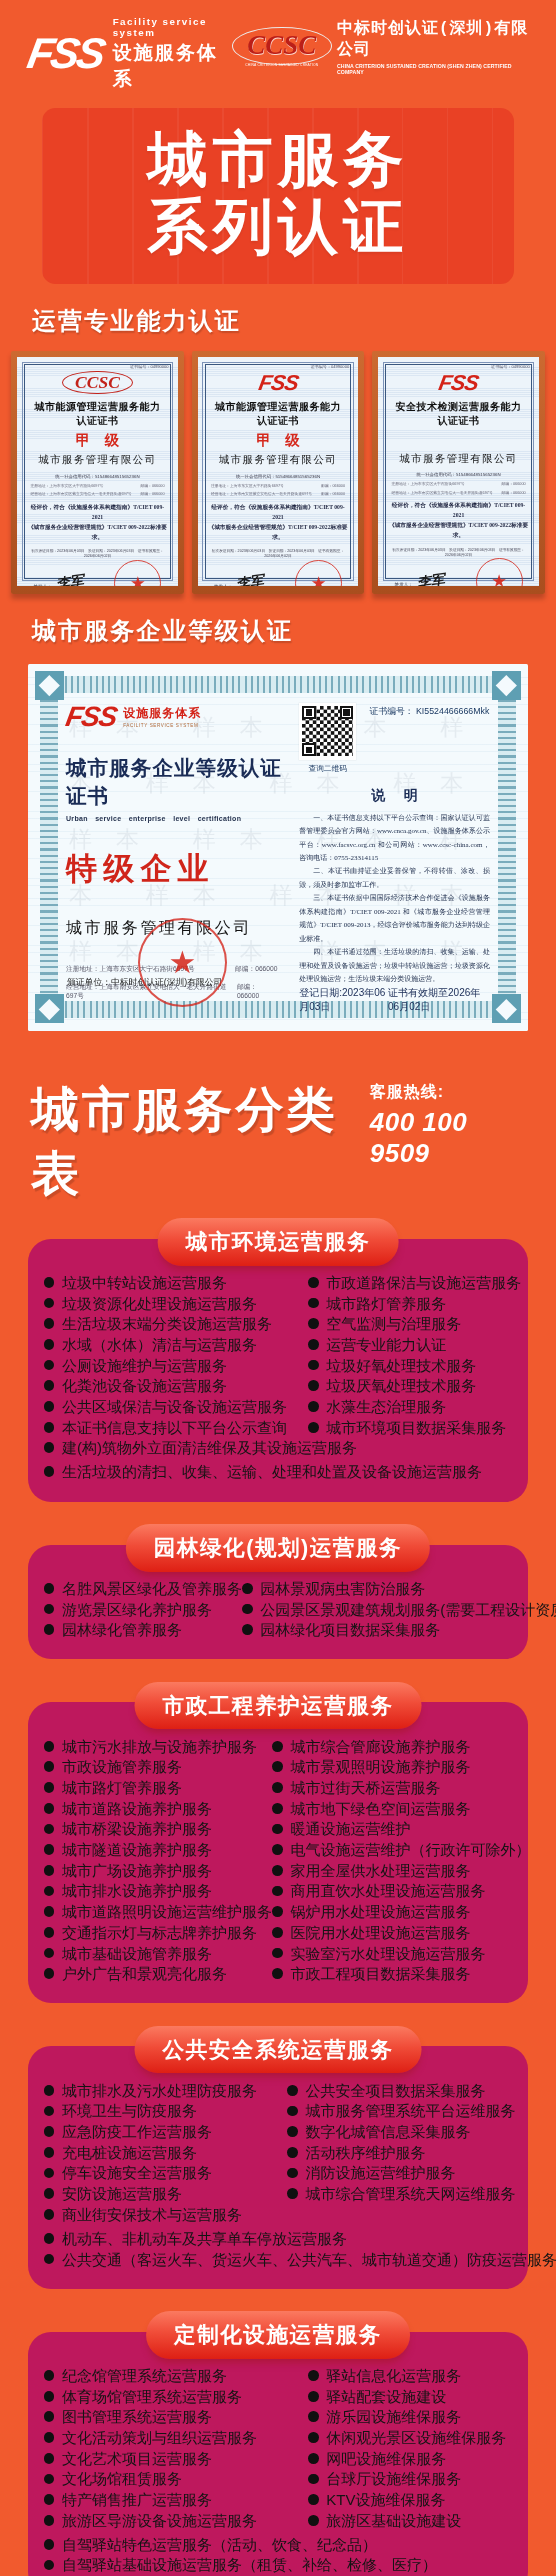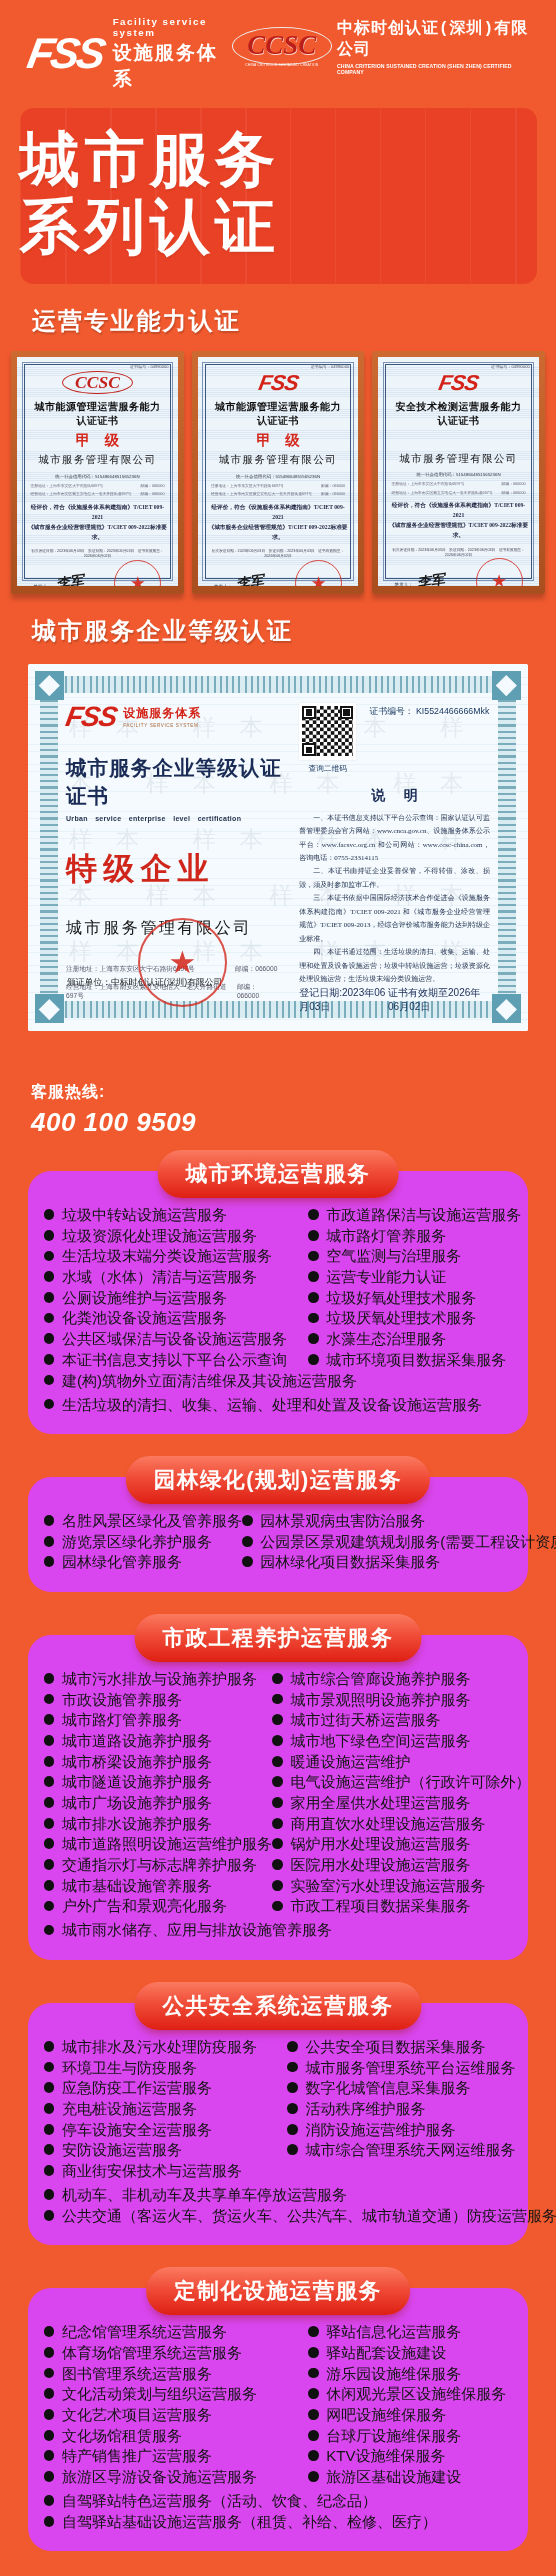--- a/index.html
+++ b/index.html
@@ -17,23 +17,23 @@
   .fss-txt .en { font-size:9.8px; font-weight:700; letter-spacing:1.5px; }
   .fss-txt .cn { font-size:19px; font-weight:900; letter-spacing:2.1px; margin-top:2.6px; }
   .ccsc { display:flex; align-items:center; gap:9.3px; margin-top:2.1px; }
   .ccsc-mark { position:relative; padding:6.2px 11.3px 8.2px; }
   .ccsc-letters { font-style:italic; font-weight:900; font-size:27px; line-height:1; color:#BC1F18; font-family:"Liberation Serif",serif; text-shadow:0.5px 0.5px 0 rgba(255,255,255,.75); }
   .ccsc-oval { position:absolute; inset:1px -4.1px 2.1px; border:1.5px solid #ECECEC; border-radius:50%; }
   .ccsc-sub { position:absolute; left:0; right:0; bottom:0; font-size:3.3px; text-align:center; letter-spacing:0.2px; color:#fff; }
   .ccsc-txt .cn { font-family:Liberation Mono, monospace; font-size:16px; font-weight:700; letter-spacing:1px; }
   .ccsc-txt .en { font-size:5.2px; font-weight:700; margin-top:3.6px; letter-spacing:0.1px; }
   
-  .hero { width:517px; margin:15.5px auto 0; background:#E94125;
+  .hero { width:472px; margin:15.5px auto 0; background:#E94125;
     background-image:repeating-linear-gradient(90deg, rgba(255,255,255,.055) 0 1.5px, transparent 1.5px 45px);
-    border-radius:13.4px; padding:18.5px 0 24px; }
+    border-radius:13.4px; text-align:center; padding:18.5px 0 24px; }
   .hero div { font-size:60px; font-weight:900; letter-spacing:5.2px; line-height:1.12; text-shadow:0 2.1px 2.6px rgba(0,0,0,.07); }
   
   .sec { font-size:24px; font-weight:900; letter-spacing:2.1px; margin:20.6px 0 0 32px; text-shadow:1px 1.5px 1.5px rgba(0,0,0,.18); }
   
   .certs { display:flex; gap:8.2px; padding:0 11.3px; margin-top:14.4px; }
   .cert { flex:1; height:243px; background:linear-gradient(180deg,#CC6A31,#A94E1E); border-radius:2.1px; padding:5.7px 5.7px 8.8px; box-shadow:0 4.6px 5.2px rgba(0,0,0,.22); }
   .cpaper { position:relative; height:100%; background-color:#EDF4FA;
     background-image:repeating-linear-gradient(0deg, rgba(125,160,205,.16) 0 0.5px, transparent 0.5px 2.1px);
     padding:13.4px 10.3px 5.2px; text-align:center; color:#222; overflow:hidden; }
   .cbd { position:absolute; inset:4.6px; border:0.5px solid #7C93B8; pointer-events:none; }
@@ -98,21 +98,21 @@
   .bc-note-title { text-align:center; font-size:14px; font-weight:900; color:#1A2C56; letter-spacing:18.5px; padding-left:18.5px; margin-top:12.4px; }
   .bc-notes { margin-top:7.2px; }
   .bc-notes p { font-family:"Liberation Serif",serif; font-size:7px; line-height:1.92; color:#1C2B4A; text-align:justify; text-indent:2em; }
   .bc-dates { margin-top:auto; display:flex; justify-content:space-between; font-size:10px; color:#1A2C56; }
   
   .catalog { display:flex; justify-content:space-between; align-items:flex-start; padding:0 30px 0 31px; margin-top:47px; }
   .catalog h1 { font-size:48px; font-weight:900; letter-spacing:3.1px; text-shadow:2.1px 3.1px 1px rgba(0,0,0,.16); }
   .cat-hot .lbl { font-size:16px; font-weight:900; letter-spacing:1px; margin-top:4.1px; }
   .cat-hot .num { font-size:26px; font-weight:900; font-style:italic; margin-top:4.1px; letter-spacing:0.5px; }
   
-  .card { position:relative; margin:43px 28px 0; background:#d946ef; border-radius:23px; padding:32px 12.4px 17.5px 15.5px; color:#141414; }
+  .card { position:relative; margin:43px 28px 0; background:#be185d; border-radius:23px; padding:32px 12.4px 17.5px 15.5px; color:#141414; }
   .card.first { margin-top:33px; }
   .pill { position:absolute; top:-20.6px; left:50%; transform:translateX(-50%);
     background:linear-gradient(180deg,#FB7A60 0%, #F04C38 45%, #DE1F14 100%);
     border-radius:36px; padding:8.8px 28px 9.8px; font-size:21.6px; font-weight:900; color:#fff;
     letter-spacing:1.5px; white-space:nowrap; box-shadow:0 6.2px 8.2px -3.1px rgba(150,20,5,.45); }
   .cols { display:flex; }
   .colL { width:56%; } .colR { flex:1; }
   .card.narrowL .colL { width:42%; }
   .item { display:flex; align-items:flex-start; margin:3.3px 0; font-size:15px; line-height:1.16; white-space:nowrap; }
   .dot { flex:none; width:10.8px; height:10.8px; border-radius:50%; background:#101010; margin:3.1px 7.7px 0 0; }
@@ -307,20 +307,21 @@
         </div>
       <div class="bc-dates">
         <span>登记日期:2023年06月03日</span>
         <span>证书有效期至2026年06月02日</span>
       </div>
     </div>
   </div>
 </div>
 
 <div class="catalog">
+  <h1>城市服务分类表</h1>
   <div class="cat-hot">
     <div class="lbl">客服热线:</div>
     <div class="num">400 100 9509</div>
   </div>
 </div>
 
 <div class="card first">
   <div class="pill">城市环境运营服务</div>
   <div class="cols">
     <div class="colL">
@@ -545,27 +546,20 @@
         <div class="item">
           <span class="dot"></span>
           <span>实验室污水处理设施运营服务</span>
         </div>
         <div class="item">
           <span class="dot"></span>
           <span>市政工程项目数据采集服务</span>
         </div>
       </div>
   </div>
-  <div class="wide">
-
-  <div class="item">
-        <span class="dot"></span>
-        <span>城市雨水储存、应用与排放设施管养服务</span>
-      </div>
-    </div>
 </div>
 
 <div class="card">
   <div class="pill">公共安全系统运营服务</div>
   <div class="cols">
     <div class="colL">
 
     <div class="item">
           <span class="dot"></span>
           <span>城市排水及污水处理防疫服务</span>

